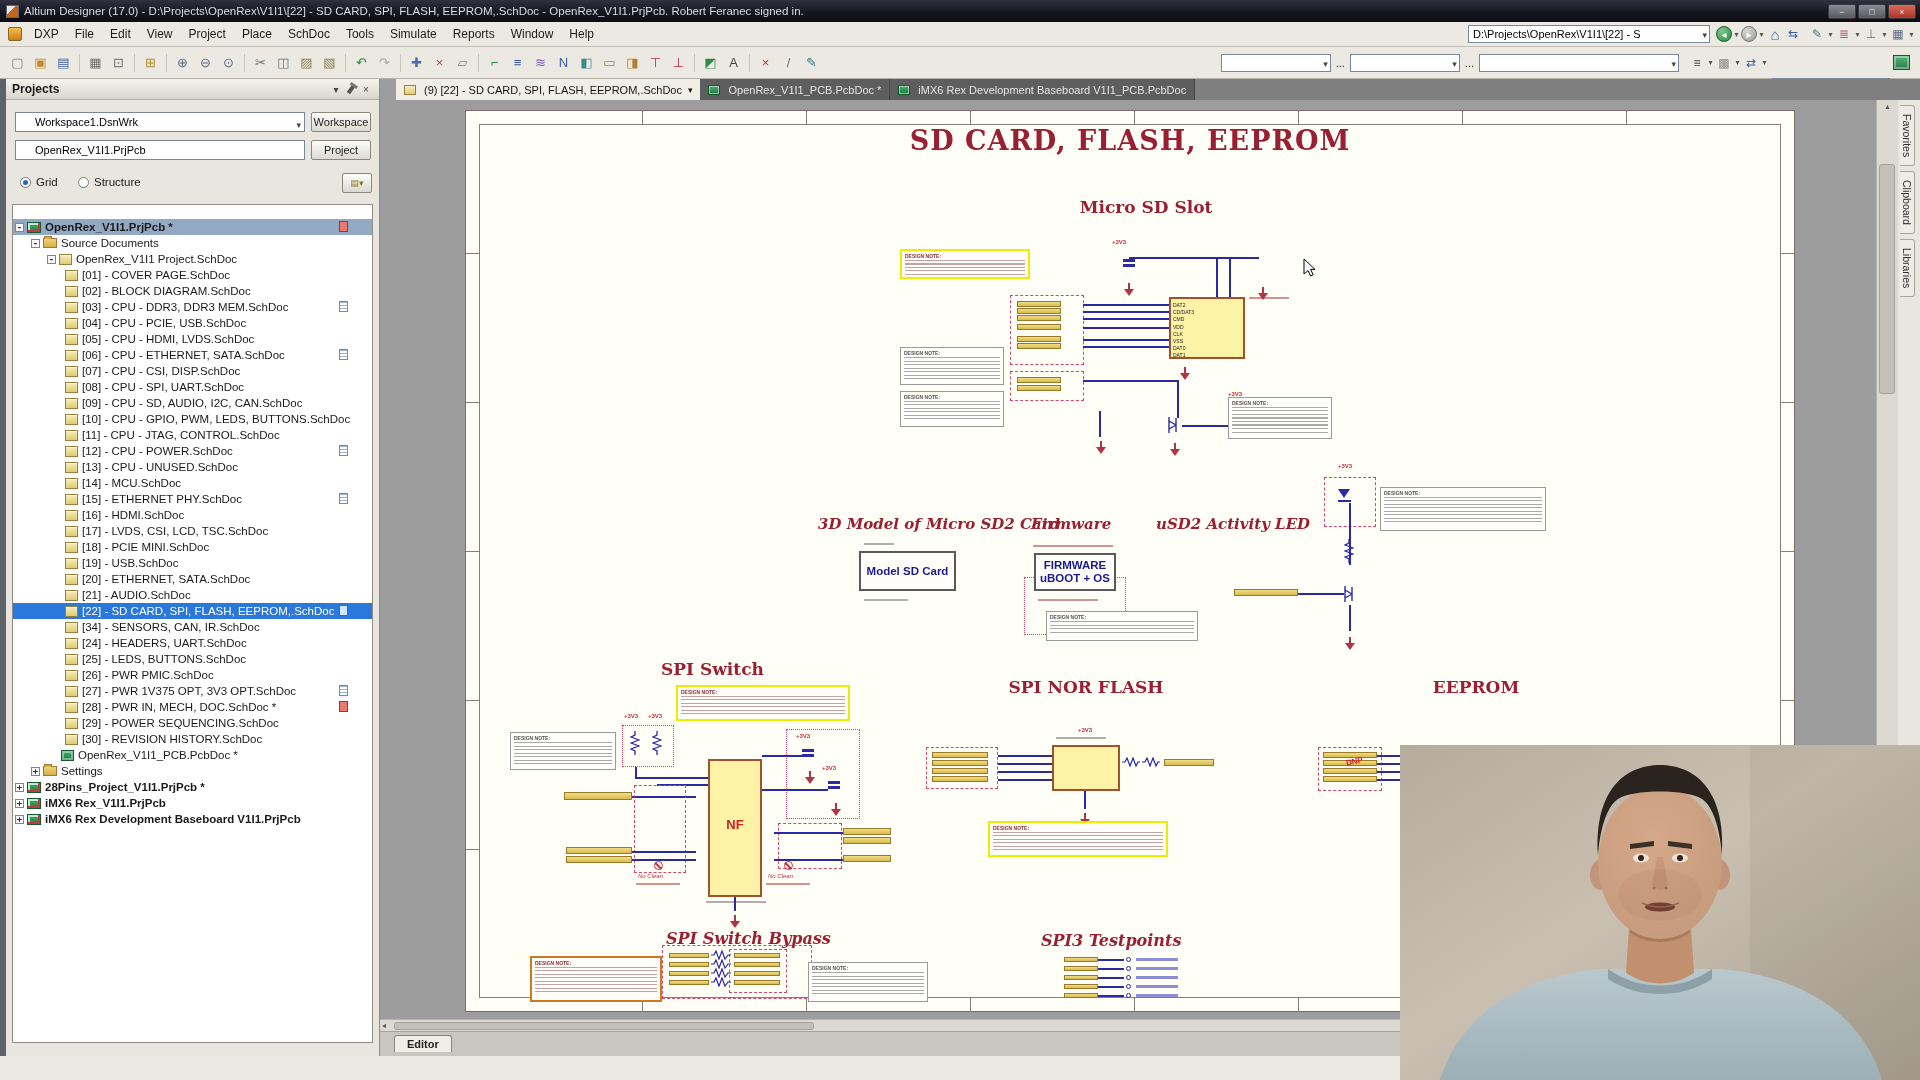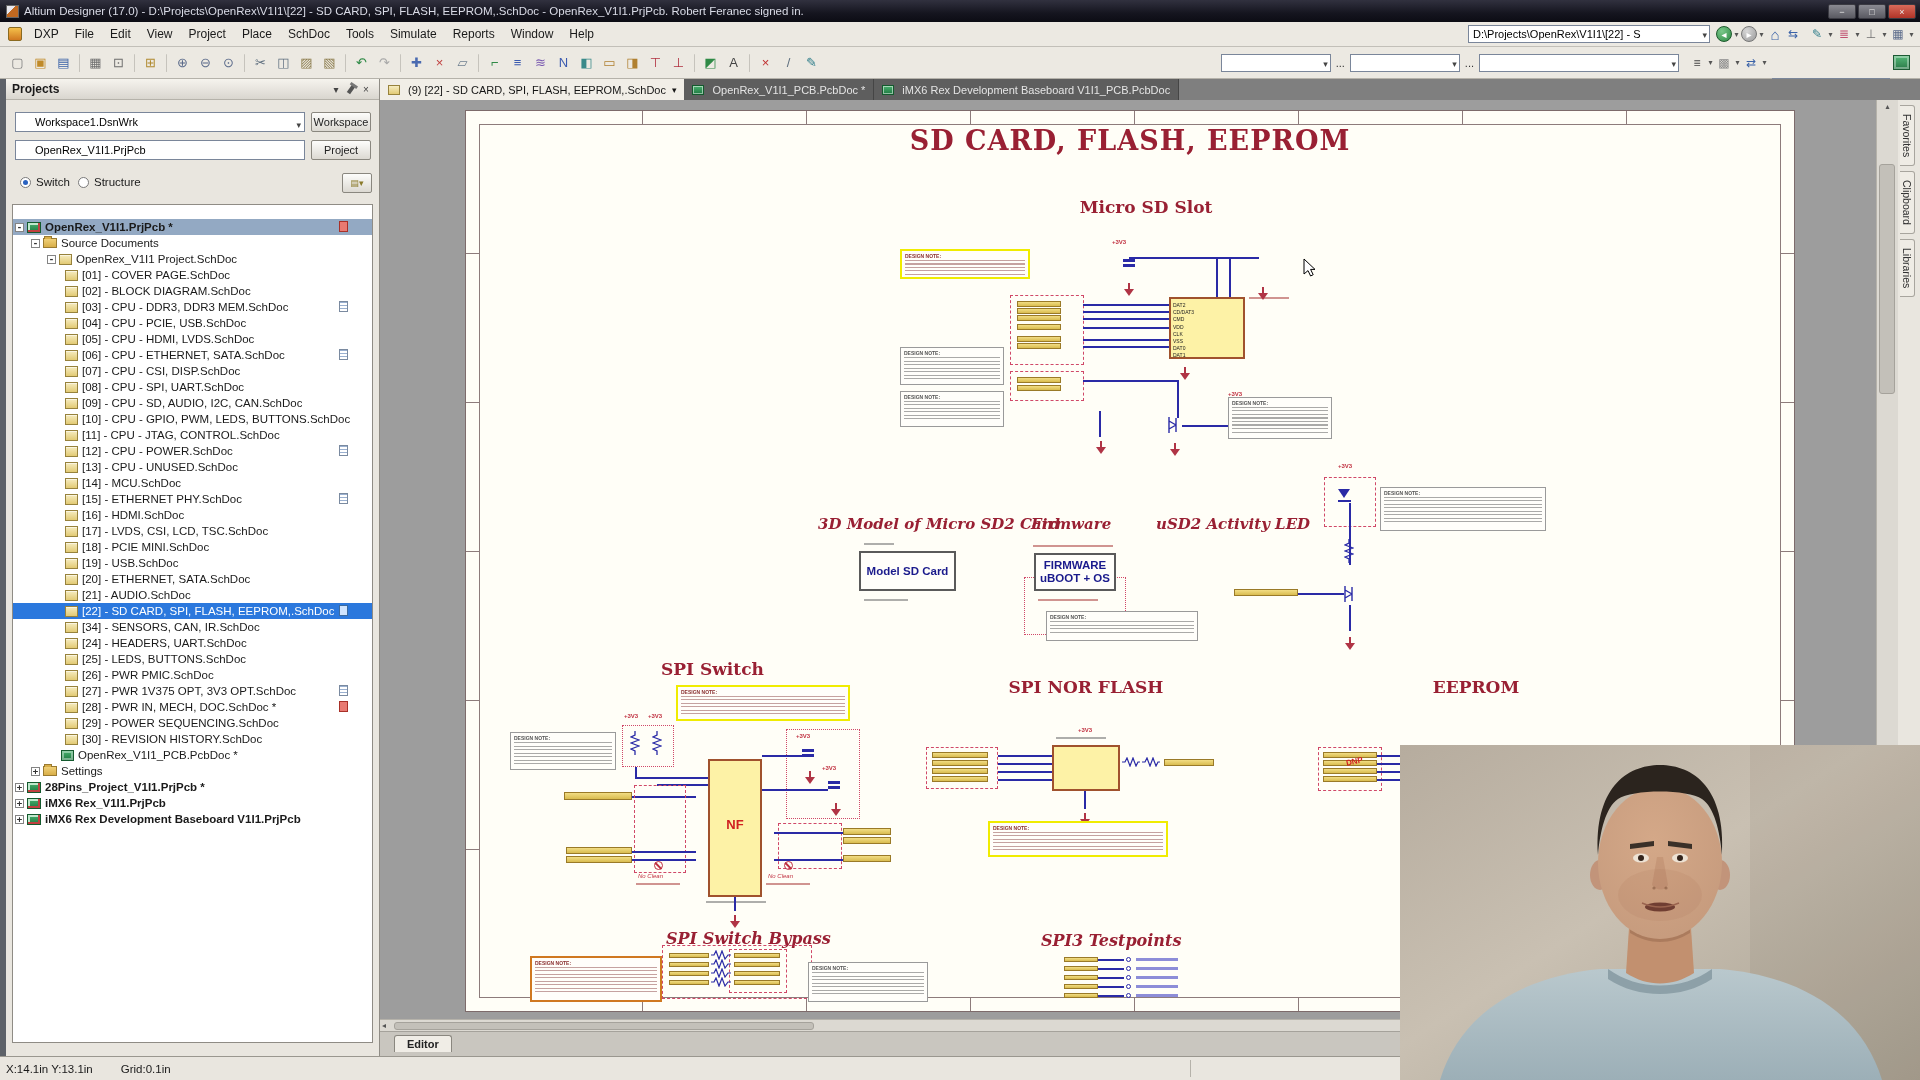--- a/index.html
+++ b/index.html
@@ -101,21 +101,21 @@
   .trow.selblue { background:#2b78dd; }
   .trow.selblue .tlbl { color:#fff; }
   .ric { display:none; position:absolute; right:24px; top:2px; width:9px; height:11px; }
   .trow.ric-doc .ric { display:block; background:#fff; border:1px solid #7a8aa0;
     background-image:repeating-linear-gradient(to bottom,#9ab0d0 0 1px,transparent 1px 3px); }
   .trow.ric-red .ric { display:block; background:#e87a72; border:1px solid #a83028; }
   .trow.ric-blue .ric { display:block; background:#cfe4ff; border:1px solid #3a6aa0; }
 
   
   .editor { position:absolute; left:380px; top:79px; right:0; bottom:24px; background:#9d9d9d; }
-  .tabbar { position:absolute; left:0; top:0; right:0; height:21px; background:#7f7f7f; display:flex; }
+  .tabbar { position:absolute; left:16px; top:0; right:0; height:21px; background:#7f7f7f; display:flex; }
   .tab { height:21px; display:flex; align-items:center; gap:4px; padding:0 8px; font-size:11px;
     white-space:nowrap; }
   .tab .tico { width:12px; height:10px; }
   .tab.schdoc .tico { background:linear-gradient(#f6ecc0,#e2ca74); border:1px solid #97823c; }
   .tab.pcbdoc .tico { background:linear-gradient(#49b06e,#1f7a42); border:1px solid #145a2e;
     box-shadow:inset 0 0 0 1px rgba(255,255,255,.5); }
   .tab.active { background:#f1eee7; color:#151515; }
   .tab:not(.active) { background:#5e5e5e; color:#e4e4e4; border-right:1px solid #454545; }
   .tab.hasdd::after { content:"▾"; font-size:9px; margin-left:2px; }
   .canvas { position:absolute; left:0; top:21px; right:44px; height:919px; background:#9d9d9d; overflow:hidden; }
@@ -332,21 +332,21 @@
       <span class="ptitle">Projects</span>
       <span class="phico">▾</span>
       <span class="pinshape"></span>
       <span class="phico">×</span>
     </div>
     <div class="pfield cmb" style="left:9px; top:33px; width:290px;"><span>Workspace1.DsnWrk</span></div>
     <div class="pbtn" style="left:305px; top:33px; width:60px;">Workspace</div>
     <div class="pfield" style="left:9px; top:61px; width:290px;"><span>OpenRex_V1I1.PrjPcb</span></div>
     <div class="pbtn" style="left:305px; top:61px; width:60px;">Project</div>
     <span class="radio on" style="left:14px; top:98px;"></span>
-    <span class="rlabel" style="left:30px; top:97px;">Switch</span>
+    <span class="rlabel" style="left:30px; top:97px;">Grid</span>
     <span class="radio" style="left:72px; top:98px;"></span>
     <span class="rlabel" style="left:88px; top:97px;">Structure</span>
     <div class="ptoolbtn" style="left:336px; top:94px;">▤▾</div>
     <div class="tree">
 
     <div class="trow t0 ico-prj bold selgray ric-red">
           <span class="exp">-</span>
           <span class="tico"></span>
           <span class="tlbl">OpenRex_V1I1.PrjPcb *</span>
           <span class="ric"></span>
@@ -899,25 +899,20 @@
         <div class="stab">Clipboard</div>
         <div class="stab">Libraries</div>
       </div>
   </div>
 
 
   <svg class="cursor" width="14" height="19">
     <path d="M1,1 L1,16 L5,12.6 L7.6,18 L10.2,16.7 L7.6,11.4 L12,11.4 Z" fill="#fff" stroke="#000" stroke-width="1"></path>
   </svg>
 
-  <div class="statusbar">
-    <span class="coords">X:14.1in Y:13.1in</span>
-    <span class="grid">Grid:0.1in</span>
-    <span class="ssep"></span>
-  </div>
 
   <div class="webcam">
     <svg width="520" height="335" viewBox="0 0 520 335">
       <defs>
         <linearGradient id="wallg" x1="0" y1="0" x2="1" y2="1">
           <stop offset="0" stop-color="#b6ac9e"></stop>
             <stop offset="0.45" stop-color="#c9c0b2"></stop>
             <stop offset="1" stop-color="#a8a091"></stop>
         </linearGradient>
         <linearGradient id="shirtg" x1="0" y1="0" x2="0" y2="1">

